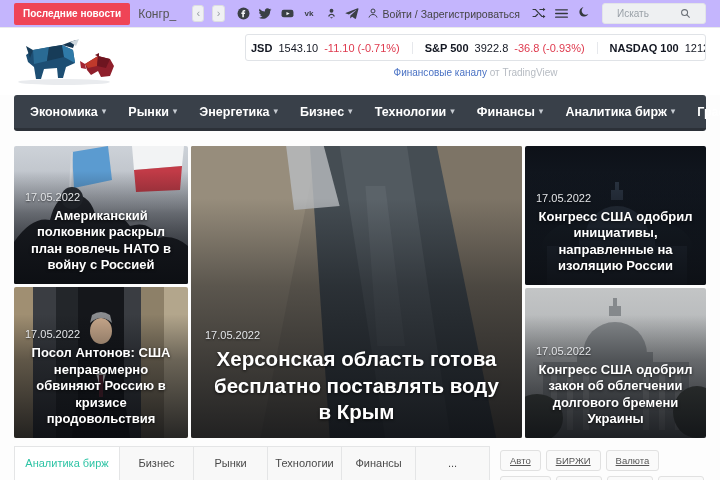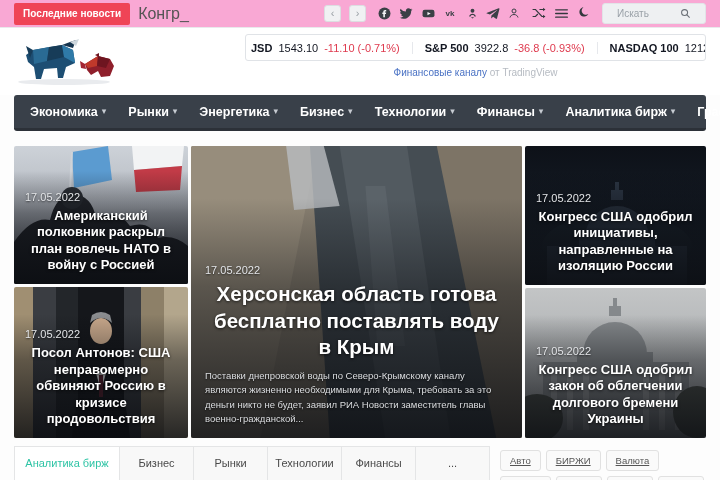--- a/index.html
+++ b/index.html
@@ -1,24 +1,24 @@
 <!DOCTYPE html>
 <html><head>
 <meta charset="utf-8">
 <style>
   * { margin:0; padding:0; box-sizing:border-box; }
   html,body { width:720px; height:480px; overflow:hidden; background:#fdfdfd;
     font-family:"Liberation Sans","DejaVu Sans",sans-serif; }
 
   
-  .topbar { height:28px; background:#f9a8d4; border-bottom:1px solid #e9eaec;
+  .topbar { height:28px; background:#c4b5fd; border-bottom:1px solid #e9eaec;
     display:flex; align-items:center; padding:0 14px; gap:8px; }
   .badge { background:#ef4456; color:#fff; font-size:10px; font-weight:bold;
     padding:0 9px; height:22px; display:flex; align-items:center; border-radius:2px; white-space:nowrap; }
-  .tb-news { font-size:16px; color:#555; white-space:nowrap; }
+  .tb-news { font-size:12px; color:#555; white-space:nowrap; }
   .tb-spacer { flex:1; }
   .nav-arrow { width:17px; height:17px; border:1px solid #dcdee1; background:#f0f1f3; border-radius:3px;
     color:#9aa0a6; font-size:11px; line-height:15px; text-align:center; cursor:pointer; }
   .tb-icons { display:flex; align-items:center; gap:8px; margin-left:4px; }
   .tb-icons svg { display:block; }
   .login { display:flex; align-items:center; gap:4px; font-size:10.5px; color:#444; white-space:nowrap; cursor:pointer; }
   .util { display:flex; align-items:center; gap:9px; margin:0 4px; }
   .searchbox { width:104px; height:21px; background:#eef0f2; border:1px solid #e2e4e8; border-radius:3px;
     display:flex; align-items:center; padding:0 14px; }
   .searchbox input { flex:1; min-width:0; border:0; background:transparent; outline:none;
@@ -132,20 +132,21 @@
         <svg width="14" height="13" viewBox="0 0 24 24" fill="#3b4046">
           <path d="M9.04 15.51l-.38 5.36c.54 0 .78-.23 1.06-.51l2.55-2.44 5.28 3.87c.97.53 1.66.25 1.92-.9L23.9 3.82c.34-1.42-.51-1.98-1.45-1.63L1.1 10.4c-1.4.54-1.38 1.32-.24 1.67l5.45 1.7L18.96 5.8c.6-.4 1.14-.18.69.22z"></path>
         </svg>
       </span>
   </div>
   <div class="login">
     <span><svg width="12" height="12" viewBox="0 0 24 24" fill="none" stroke="#3b4046" stroke-width="2">
           <circle cx="12" cy="8" r="4"></circle>
           <path d="M4 21c1.2-4 4.2-6 8-6s6.8 2 8 6"></path>
         </svg></span>
+    <span>Войти / Зарегистрироваться</span>
   </div>
   <div class="util">
     <span><svg width="14" height="12" viewBox="0 0 24 20" fill="none" stroke="#33383d" stroke-width="2">
           <path d="M1 4h5l11 12h5M1 16h5l4-4.3M12.8 4H22"></path>
           <path d="M19 1l4 3-4 3M19 13l4 3-4 3" fill="#33383d" stroke="none"></path>
         </svg></span>
     <span><svg width="13" height="11" viewBox="0 0 24 20" fill="#33383d">
           <rect y="2" width="24" height="2.6" rx="1.3"></rect>
           <rect y="8.7" width="24" height="2.6" rx="1.3"></rect>
           <rect y="15.4" width="24" height="2.6" rx="1.3"></rect>
@@ -291,21 +292,20 @@
           <polygon points="120,0 248,0 308,292 140,292" fill="#454d53"></polygon>
           <polygon points="150,0 218,0 262,292 196,292" fill="#525a60"></polygon>
           <polygon points="176,40 196,40 216,200 188,200" fill="#5f676d" opacity="0.7"></polygon>
           <polygon points="96,0 134,0 150,60 104,64" fill="#b9bdc1" opacity="0.8"></polygon>
         </svg>
       </div>
       <div class="shade"></div>
       <div class="content">
         <div class="card-date">17.05.2022</div>
         <div class="card-title">Херсонская область готова бесплатно поставлять воду в Крым</div>
-        <div class="card-excerpt">Поставки днепровской воды по Северо-Крымскому каналу являются жизненно необходимыми для Крыма, требовать за это деньги никто не будет, заявил РИА Новости заместитель главы военно-гражданской...</div>
       </div>
     </div>
   </div>
 
   <div class="colR">
     <div class="card cardR1">
       <div class="photo ph-capitol-night">
         <svg viewBox="0 0 181 139" preserveAspectRatio="none">
           <ellipse cx="92" cy="100" rx="75" ry="32" fill="#1d2530" opacity="0.8"></ellipse>
           <g fill="#2c3644">

